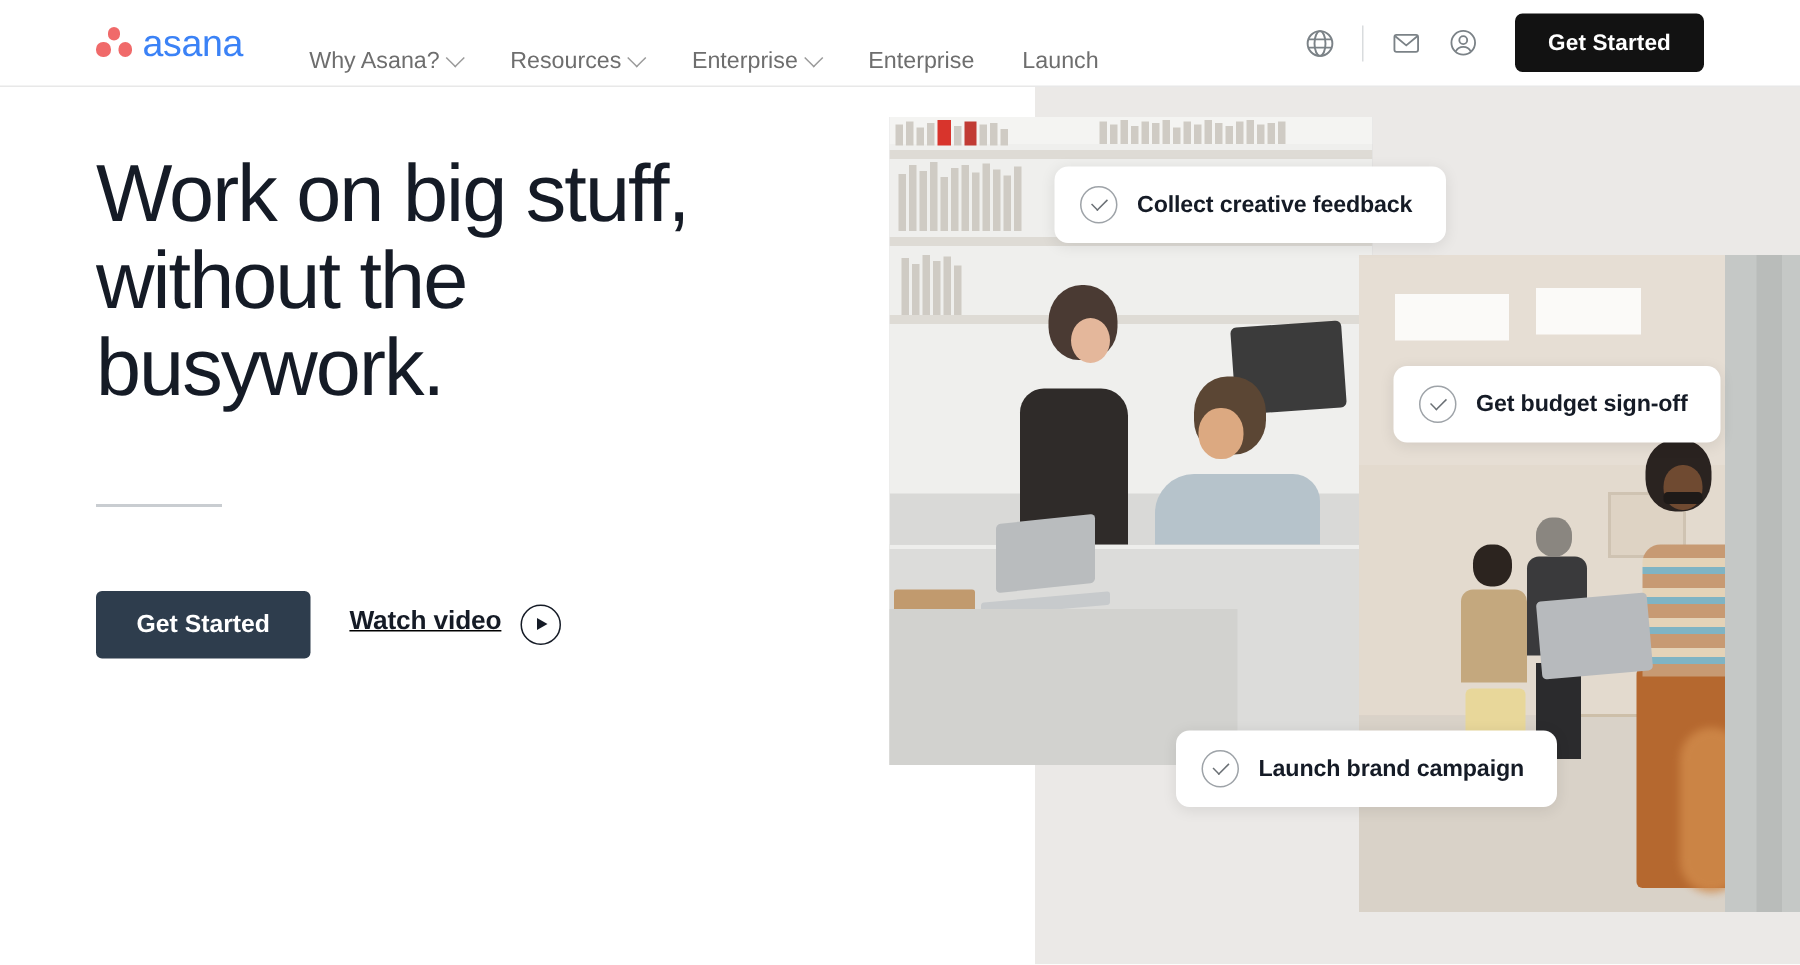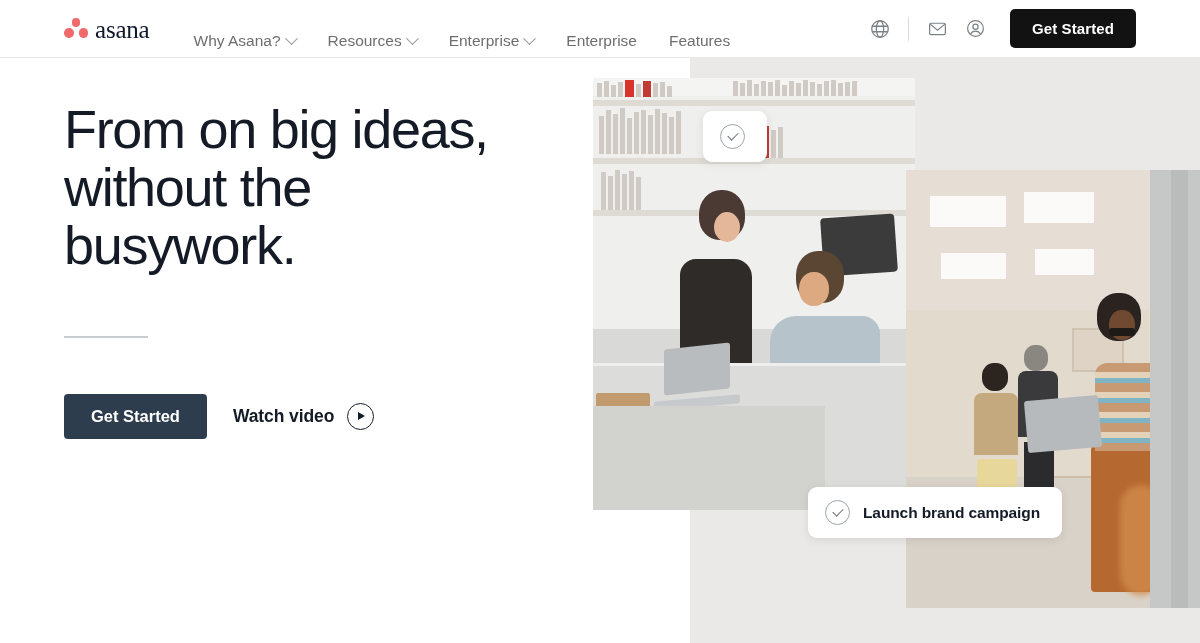--- a/index.html
+++ b/index.html
@@ -29,22 +29,22 @@
   .logo-dots { position: relative; width: 24px; height: 21px; }
   .logo-dots i {
     position: absolute; display: block;
     background: #f06a6a; border-radius: 50%;
   }
   .logo-dots i.d-top  { width: 8.5px; height: 8.5px; left: 7.8px;  top: 0px; }
   .logo-dots i.d-left { width: 9.5px; height: 9.5px; left: 0px;    top: 10px; }
   .logo-dots i.d-right{ width: 9.5px; height: 9.5px; left: 14.5px; top: 10px; }
   .logo-word {
     font-size: 25px; letter-spacing: -0.2px;
-    color: #0f172a; font-weight: 400;
-    font-family: Liberation Serif, serif;
+    color: #3b82f6; font-weight: 400;
+    font-family: Liberation Sans, sans-serif;
     position: relative; top: 1px;
   }
 
   .nav-links { display: flex; align-items: center; gap: 32px; margin-left: 44px; }
   .nav-link {
     display: flex; align-items: center; gap: 6px;
     font-size: 15.5px; color: #6e6e6e; cursor: pointer;
     white-space: nowrap;
     margin-top: 25px;
   }
@@ -101,22 +101,23 @@
     margin-top: 56px; display: flex; align-items: center; gap: 26px;
   }
   .btn-primary {
     background: #2e3d4d; color: #ffffff;
     font-size: 16.5px; font-weight: 700;
     padding: 0 27px; height: 45px;
     border: none; border-radius: 4px; cursor: pointer;
     font-family: "Liberation Sans", sans-serif;
   }
   .watch {
-    display: flex; align-items: center; gap: 13px;
+    display: flex; align-items: flex-start; gap: 13px;
     cursor: pointer;
+    text-decoration: underline;
   }
   .watch-label {
     font-size: 17.5px; font-weight: 700; color: #151b26;
     letter-spacing: -.1px;
   }
   .play-circle {
     width: 27px; height: 27px; border-radius: 50%;
     border: 1.6px solid #151b26;
     display: flex; align-items: center; justify-content: center;
   }
@@ -267,21 +268,21 @@
   }
   .check:after {
     content: ""; display: block;
     width: 9px; height: 5px; margin-top: -3px;
     border-left: 1.7px solid #6b7075;
     border-bottom: 1.7px solid #6b7075;
     transform: rotate(-45deg);
   }
   #pill-1 { left: 703px; top: 111px; }
   #pill-2 { left: 929px; top: 244px; }
-  #pill-3 { left: 808px; top: 487px; }
+  #pill-3 { left: 784px; top: 487px; }
 </style>
 </head>
 <body>
 
 <div class="page">
 
   <div class="navbar">
 
     <div class="logo-wrap">
       <span class="logo-dots">
@@ -302,21 +303,21 @@
         <span class="chev"></span>
       </div>
       <div class="nav-link">
         <span>Enterprise</span>
         <span class="chev"></span>
       </div>
       <div class="nav-link">
         <span>Enterprise</span>
       </div>
       <div class="nav-link">
-        <span>Features</span>
+        <span>Launch</span>
       </div>
     </div>
 
     <div class="nav-right">
       <div class="icon-btn">
         <svg width="22" height="22" viewBox="0 0 24 24" fill="none" stroke="#7b8287" stroke-width="1.4">
           <circle cx="12" cy="12" r="9"></circle>
           <ellipse cx="12" cy="12" rx="4" ry="9"></ellipse>
           <path d="M3.2 9h17.6M3.2 15h17.6"></path>
         </svg>
@@ -333,21 +334,21 @@
           <circle cx="12" cy="12" r="9"></circle>
           <circle cx="12" cy="10" r="3"></circle>
           <path d="M6.3 18.6a6.4 6.4 0 0 1 11.4 0"></path>
         </svg>
       </div>
       <button class="btn-dark-nav">Get Started</button>
     </div>
   </div>
 
   <div class="left-col">
-    <h1 class="headline">From on big ideas, without the busywork.</h1>
+    <h1 class="headline">Work on big stuff, without the busywork.</h1>
     <div class="rule"></div>
 
     <div class="cta-row">
       <button class="btn-primary">Get Started</button>
 
       <div class="watch">
         <span class="watch-label">Watch video</span>
         <span class="play-circle">
           <span class="play-tri"></span>
         </span>
@@ -465,21 +466,26 @@
       <div class="p2-w-head"></div>
       <div class="p2-w-face"></div>
       <div class="p2-w-glass"></div>
       <div class="p2-pillar"></div>
       <div class="p2-pillar2"></div>
     </div>
   </div>
 
   <div class="pill" id="pill-1">
     <span class="check"></span>
-  </div>
-
+    <span class="pill-label">Collect creative feedback</span>
+  </div>
+
+  <div class="pill" id="pill-2">
+    <span class="check"></span>
+    <span class="pill-label">Get budget sign-off</span>
+  </div>
 
   <div class="pill" id="pill-3">
     <span class="check"></span>
     <span class="pill-label">Launch brand campaign</span>
   </div>
 
 </div>
 
 </body></html>

